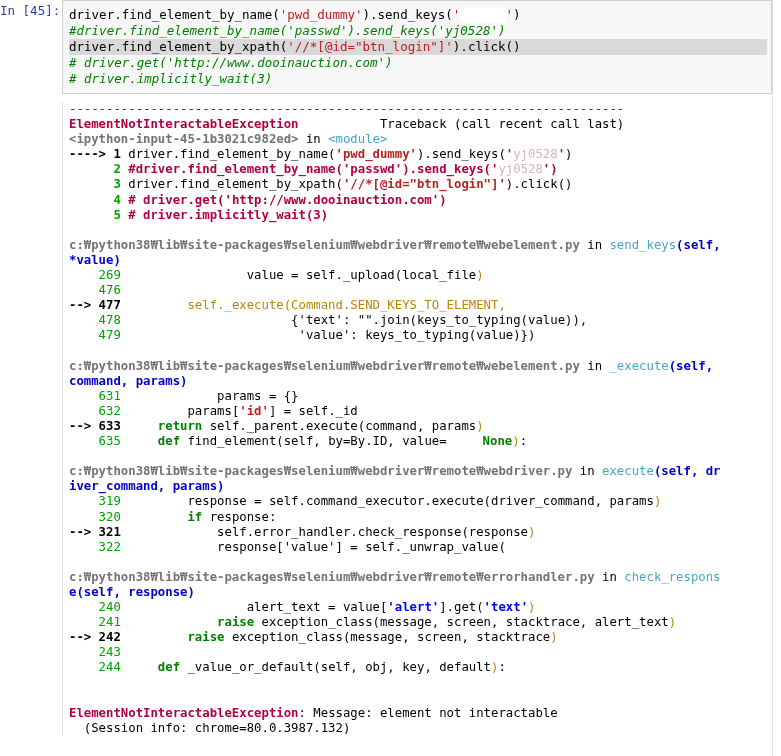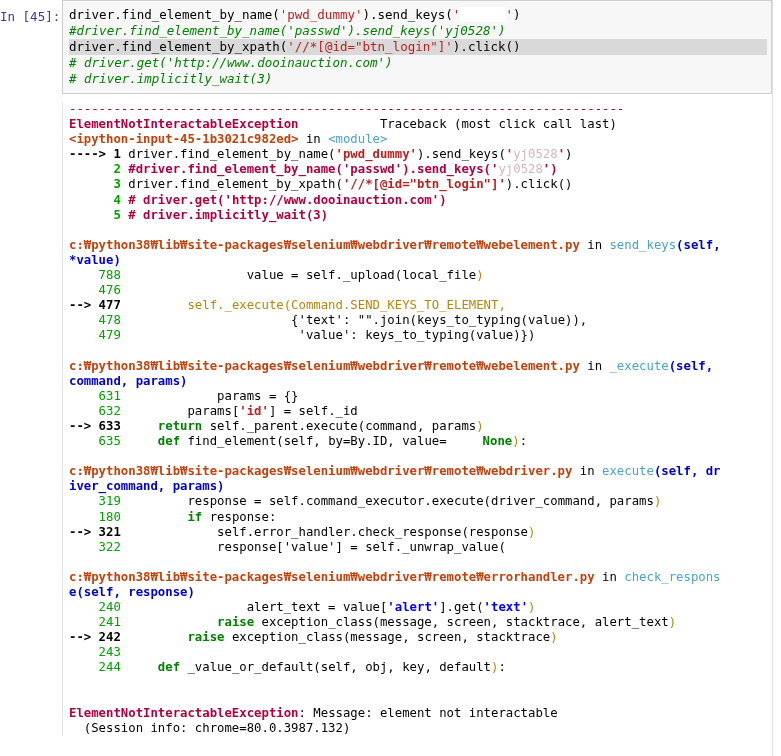--- a/index.html
+++ b/index.html
@@ -24,21 +24,21 @@
   .cell-input {
     display: flex;
     align-items: flex-start;
     padding: 0;
   }
 
   .prompt {
     width: 62px;
     min-width: 62px;
     text-align: center;
-    padding-top: 9px;
+    padding-top: 3px;
     padding-right: 6px;
     color: #303F9F;
     font-family: "DejaVu Sans Mono", "Liberation Mono", monospace;
     font-size: 12.5px;
     letter-spacing: 0px;
     white-space: pre;
     box-sizing: border-box;
   }
 
   .input-area {
@@ -86,21 +86,21 @@
     white-space: pre;
     font-family: "DejaVu Sans Mono", "Liberation Mono", monospace;
     font-size: 12.3px;
     line-height: 15.1px;
     color: #000000;
   }
 
   .tb-rule     { color: #B00040; }
   .tb-exc      { color: #B00040; font-weight: bold; }
   .tb-excmsg   { color: #000000; }
-  .tb-file     { color: #c2410c; font-weight: bold; }
+  .tb-file     { color: #737373; font-weight: bold; }
   .tb-in       { color: #000000; }
   .tb-func     { color: #4BA3C7; }
   .tb-sig      { color: #0000CC; font-weight: bold; }
   .tb-lineno   { color: #00A000; }
   .tb-arrow    { color: #000000; font-weight: bold; }
   .tb-linenob  { color: #00A000; font-weight: bold; }
   .tb-mod      { color: #4BA3C7; }
   .tb-strb     { color: #BA2121; font-weight: bold; }
   .tb-cmt      { color: #B00040; font-weight: bold; }
   .tb-kwbold   { color: #008000; font-weight: bold; }
@@ -133,47 +133,47 @@
         <div class="code-line sel-bg"><span class="tok-plain">driver.find_element_by_xpath(</span><span class="tok-str">'//*[@id="btn_login"]'</span><span class="tok-plain">).click()</span></div>
         <div class="code-line"><span class="tok-comment"># driver.get('http://www.dooinauction.com')</span></div>
         <div class="code-line"><span class="tok-comment"># driver.implicitly_wait(3)</span></div>
       </div>
   </div>
 
   <div class="cell-output">
     <div class="out-prompt"></div>
     <div class="traceback" id="traceback-area">
         <div class="tb-line"><span class="tb-rule">---------------------------------------------------------------------------</span></div>
-        <div class="tb-line"><span class="tb-exc">ElementNotInteractableException</span><span class="tb-in">           Traceback (most click call last)</span></div>
+        <div class="tb-line"><span class="tb-exc">ElementNotInteractableException</span><span class="tb-in">           Traceback (call recent call last)</span></div>
         <div class="tb-line"><span class="tb-file">&lt;ipython-input-45-1b3021c982ed&gt;</span><span class="tb-in"> in </span><span class="tb-mod">&lt;module&gt;</span></div>
         <div class="tb-line"><span class="tb-arrow">----&gt; 1 </span><span class="tb-code">driver.find_element_by_name(</span><span class="tb-strb">'pwd_dummy'</span><span class="tb-code">).send_keys(</span><span class="tb-strb">'</span><span class="tb-pwd">yj0528</span><span class="tb-strb">'</span><span class="tb-code">)</span></div>
         <div class="tb-line"><span class="tb-linenob">      2 </span><span class="tb-cmt">#driver.find_element_by_name(</span><span class="tb-cmt">'passwd'</span><span class="tb-cmt">).send_keys(</span><span class="tb-cmt">'</span><span class="tb-pwd">yj0528</span><span class="tb-cmt">'</span><span class="tb-cmt">)</span></div>
         <div class="tb-line"><span class="tb-linenob">      3 </span><span class="tb-code">driver.find_element_by_xpath(</span><span class="tb-strb">'//*[@id="btn_login"]'</span><span class="tb-code">).click()</span></div>
         <div class="tb-line"><span class="tb-linenob">      4 </span><span class="tb-cmt"># driver.get('http://www.dooinauction.com')</span></div>
         <div class="tb-line"><span class="tb-linenob">      5 </span><span class="tb-cmt"># driver.implicitly_wait(3)</span></div>
         <div class="tb-line"><span class="tb-code"> </span></div>
         <div class="tb-line"><span class="tb-file">c:₩python38₩lib₩site-packages₩selenium₩webdriver₩remote₩webelement.py</span><span class="tb-in"> in </span><span class="tb-func">send_keys</span><span class="tb-sig">(self,</span></div>
         <div class="tb-line"><span class="tb-sig">*value)</span></div>
-        <div class="tb-line"><span class="tb-lineno">    788 </span><span class="tb-code">                value = self._upload(local_file</span><span class="tb-paren">)</span></div>
+        <div class="tb-line"><span class="tb-lineno">    269 </span><span class="tb-code">                value = self._upload(local_file</span><span class="tb-paren">)</span></div>
         <div class="tb-line"><span class="tb-lineno">    476 </span></div>
         <div class="tb-line"><span class="tb-arrow">--&gt; 477 </span><span class="tb-selfexe">        self._execute(Command.SEND_KEYS_TO_ELEMENT,</span></div>
         <div class="tb-line"><span class="tb-lineno">    478 </span><span class="tb-code">                      {'text': "".join(keys_to_typing(value)),</span></div>
         <div class="tb-line"><span class="tb-lineno">    479 </span><span class="tb-code">                       'value': keys_to_typing(value)})</span></div>
         <div class="tb-line"><span class="tb-code"> </span></div>
         <div class="tb-line"><span class="tb-file">c:₩python38₩lib₩site-packages₩selenium₩webdriver₩remote₩webelement.py</span><span class="tb-in"> in </span><span class="tb-func">_execute</span><span class="tb-sig">(self,</span></div>
         <div class="tb-line"><span class="tb-sig">command, params)</span></div>
         <div class="tb-line"><span class="tb-lineno">    631 </span><span class="tb-code">            params = {}</span></div>
         <div class="tb-line"><span class="tb-lineno">    632 </span><span class="tb-code">        params[</span><span class="tb-strb">'id'</span><span class="tb-code">] = self._id</span></div>
         <div class="tb-line"><span class="tb-arrow">--&gt; 633 </span><span class="tb-kwbold">    return </span><span class="tb-code">self._parent.execute(command, params</span><span class="tb-paren">)</span></div>
         <div class="tb-line"><span class="tb-lineno">    635 </span><span class="tb-kwbold">    def </span><span class="tb-code">find_element(self, by=By.ID, value=</span><span class="tb-none">None</span><span class="tb-paren">)</span><span class="tb-code">:</span></div>
         <div class="tb-line"><span class="tb-code"> </span></div>
         <div class="tb-line"><span class="tb-file">c:₩python38₩lib₩site-packages₩selenium₩webdriver₩remote₩webdriver.py</span><span class="tb-in"> in </span><span class="tb-func">execute</span><span class="tb-sig">(self, dr</span></div>
         <div class="tb-line"><span class="tb-sig">iver_command, params)</span></div>
         <div class="tb-line"><span class="tb-lineno">    319 </span><span class="tb-code">        response = self.command_executor.execute(driver_command, params</span><span class="tb-paren">)</span></div>
-        <div class="tb-line"><span class="tb-lineno">    180 </span><span class="tb-kwbold">        if </span><span class="tb-code">response:</span></div>
+        <div class="tb-line"><span class="tb-lineno">    320 </span><span class="tb-kwbold">        if </span><span class="tb-code">response:</span></div>
         <div class="tb-line"><span class="tb-arrow">--&gt; 321 </span><span class="tb-code">            self.error_handler.check_response(response</span><span class="tb-paren">)</span></div>
         <div class="tb-line"><span class="tb-lineno">    322 </span><span class="tb-code">            response['value'] = self._unwrap_value(</span></div>
         <div class="tb-line"><span class="tb-code"> </span></div>
         <div class="tb-line"><span class="tb-file">c:₩python38₩lib₩site-packages₩selenium₩webdriver₩remote₩errorhandler.py</span><span class="tb-in"> in </span><span class="tb-func">check_respons</span></div>
         <div class="tb-line"><span class="tb-sig">e(self, response)</span></div>
         <div class="tb-line"><span class="tb-lineno">    240 </span><span class="tb-code">                alert_text = value[</span><span class="tb-keystr">'alert'</span><span class="tb-code">].get(</span><span class="tb-keystr">'text'</span><span class="tb-paren">)</span></div>
         <div class="tb-line"><span class="tb-lineno">    241 </span><span class="tb-kwbold">            raise </span><span class="tb-code">exception_class(message, screen, stacktrace, alert_text</span><span class="tb-paren">)</span></div>
         <div class="tb-line"><span class="tb-arrow">--&gt; 242 </span><span class="tb-kwbold">        raise </span><span class="tb-code">exception_class(message, screen, stacktrace</span><span class="tb-paren">)</span></div>
         <div class="tb-line"><span class="tb-lineno">    243 </span></div>
         <div class="tb-line"><span class="tb-lineno">    244 </span><span class="tb-kwbold">    def </span><span class="tb-code">_value_or_default(self, obj, key, default</span><span class="tb-paren">)</span><span class="tb-code">:</span></div>

